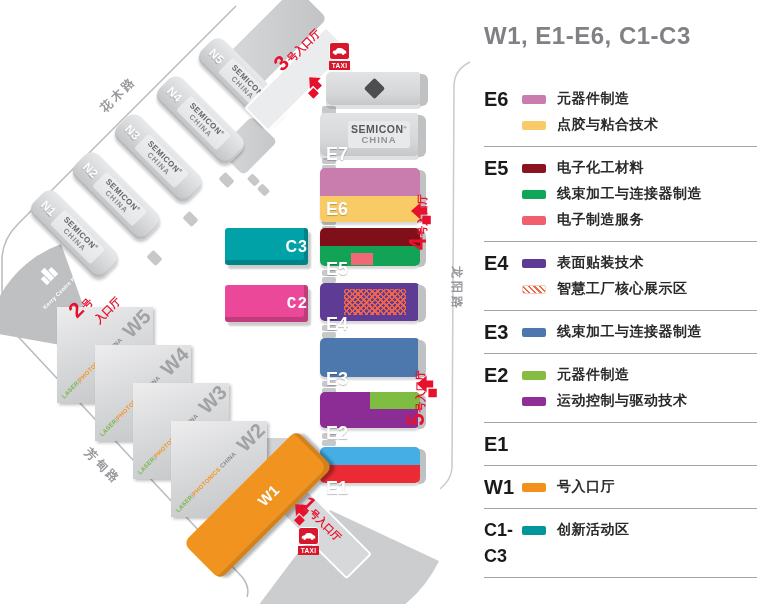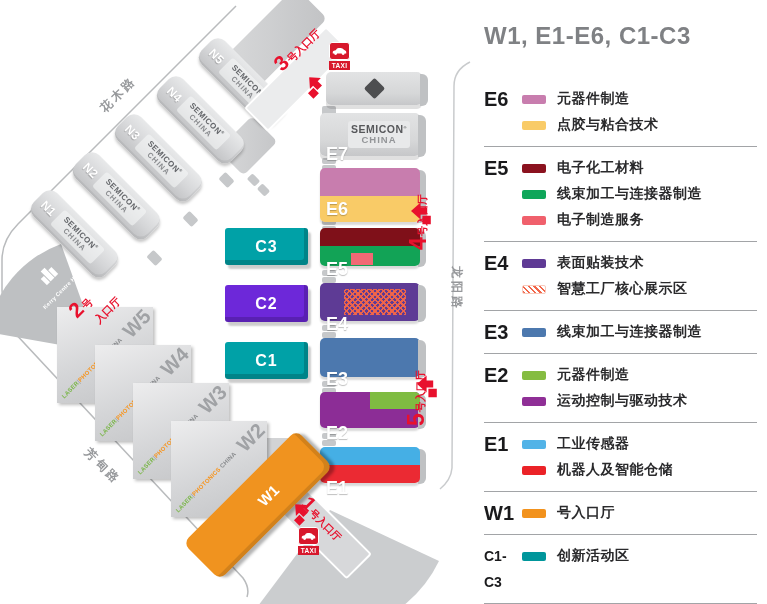--- a/index.html
+++ b/index.html
@@ -50,21 +50,21 @@
   .laser{color:#7AB648;} .psep{color:#A7A9AC;} .photonics{color:#F7941D;}
   .wchina{color:#8A8C8F;}
   .wlabel{font-size:20px;font-weight:bold;color:#A0A2A5;}
   .w1bar{position:absolute;left:178px;top:479px;width:160px;height:52px;border-radius:8px;z-index:8;
          transform:rotate(-45deg);display:flex;align-items:center;justify-content:center;
          box-shadow:3px 4px 3px rgba(0,0,0,.3), inset -4px -4px 0 rgba(0,0,0,.12);}
   .w1bar .wl{color:#fff;font-weight:bold;font-size:15px;transform:translateX(14px);}
 
   
   .chall{position:absolute;left:225px;width:83px;height:37px;border-radius:3px;z-index:5;
-         display:flex;align-items:center;justify-content:center;color:#fff;font-weight:bold;
+         display:flex;align-items:center;justify-content:flex-end;color:#fff;font-weight:bold;
          font-size:16px;letter-spacing:1px;
          box-shadow:inset -4px -5px 0 rgba(0,0,0,.18), 3px 4px 2px rgba(0,0,0,.2);}
 
   
   .ehall{position:absolute;left:320px;width:100px;border-radius:5px;z-index:4;
          box-shadow:0 3px 2px rgba(0,0,0,.15);}
   .ehall::after{content:"";position:absolute;right:-6px;top:2px;bottom:-1px;width:8px;
          background:#BFC1C3;border-radius:0 6px 6px 0;z-index:-1;}
   .gray-hall{background:linear-gradient(180deg,#E2E3E4 0%,#D6D7D8 65%,#C6C7C9 100%);
          box-shadow:0 4px 0 rgba(0,0,0,.12);}
@@ -106,21 +106,21 @@
   .kerry-b{position:absolute;left:38px;top:266px;z-index:2;transform:rotate(-45deg);}
   .kerry-t{position:absolute;left:36px;top:286px;z-index:2;color:#fff;font-size:5.5px;font-weight:bold;
            transform:rotate(-45deg);white-space:nowrap;letter-spacing:.3px;}
 
   
   .lg-title{position:absolute;left:484px;top:22px;font-size:24px;font-weight:bold;color:#7F8184;
             letter-spacing:.5px;}
   .legend{position:absolute;left:484px;top:78px;width:273px;}
   .lgroup{display:flex;border-bottom:1px solid #A2A4A7;padding:8px 0;}
   .glabel{width:38px;font-size:20px;font-weight:bold;color:#1A1A1C;line-height:26px;flex:none;}
-  .glabel.small{font-size:14px;}
+  .glabel.small{font-size:18px;}
   .rows{display:flex;flex-direction:column;}
   .lrow{display:flex;align-items:center;height:26px;}
   .sw{width:24px;height:9px;border-radius:2px;margin-right:11px;flex:none;}
   .hatch-sw{background-image:repeating-linear-gradient(45deg,#F26649 0 1.5px,#fff 1.5px 4px);
             border:1px solid #F8CBBE;box-sizing:border-box;}
   .ltext{font-size:14px;font-weight:bold;color:#2A2A2C;letter-spacing:.5px;}
 </style>
 </head>
 <body>
 
@@ -221,25 +221,22 @@
 
   <div class="wconn"></div>
   <div class="w1bar" style="background-color: rgb(240, 147, 31);">
     <span class="wl">W1</span>
   </div>
   <div class="strip1"></div>
 
   <div class="chall" style="top: 228px; background-color: rgb(0, 161, 167);">
     <span>C3</span>
   </div>
-  <div class="chall" style="top: 285px; background-color: #6d28d9;">
+  <div class="chall" style="top: 285px; background-color: #ec4899; font-family: Liberation Mono, monospace;">
     <span>C2</span>
-  </div>
-  <div class="chall" style="top: 342px; background-color: rgb(0, 161, 167);">
-    <span>C1</span>
   </div>
 
   <div class="ehall gray-hall" style="left:326px;top:72px;width:96px;height:33px">
     <div class="diamond"></div>
   </div>
   <div class="etab" style="top:106px;height:9px"></div>
 
   <div class="ehall gray-hall" style="top:113px;height:43px">
     <span class="elabel">E7</span>
     <div class="e7panel">
@@ -423,30 +420,20 @@
           </div>
         <div class="lrow">
           <span class="sw" style="background-color: rgb(143, 47, 150);"></span>
           <span class="ltext">运动控制与驱动技术</span>
           </div>
       </div>
     </div>
 
     <div class="lgroup">
       <div class="glabel">E1</div>
-      <div class="rows">
-        <div class="lrow">
-          <span class="sw" style="background-color: rgb(82, 179, 231);"></span>
-          <span class="ltext">工业传感器</span>
-          </div>
-        <div class="lrow">
-          <span class="sw" style="background-color: rgb(235, 34, 39);"></span>
-          <span class="ltext">机器人及智能仓储</span>
-          </div>
-      </div>
     </div>
 
     <div class="lgroup">
       <div class="glabel">W1</div>
       <div class="rows">
         <div class="lrow">
           <span class="sw" style="background-color: rgb(242, 146, 29);"></span>
           <span class="ltext">号入口厅</span>
           </div>
       </div>

